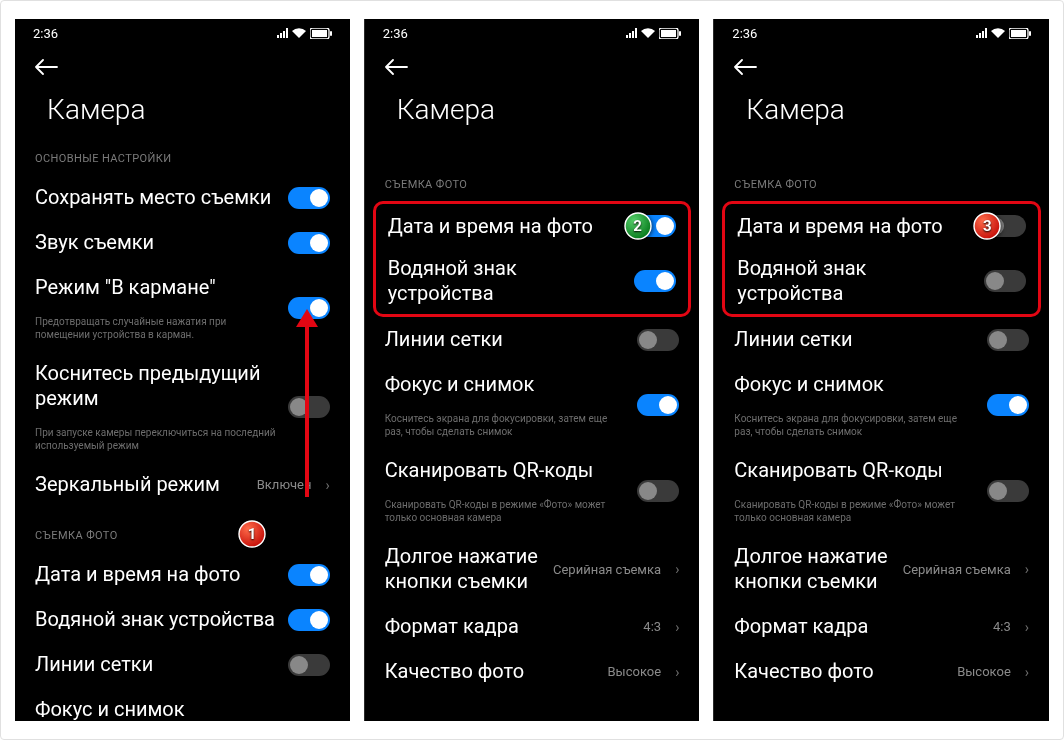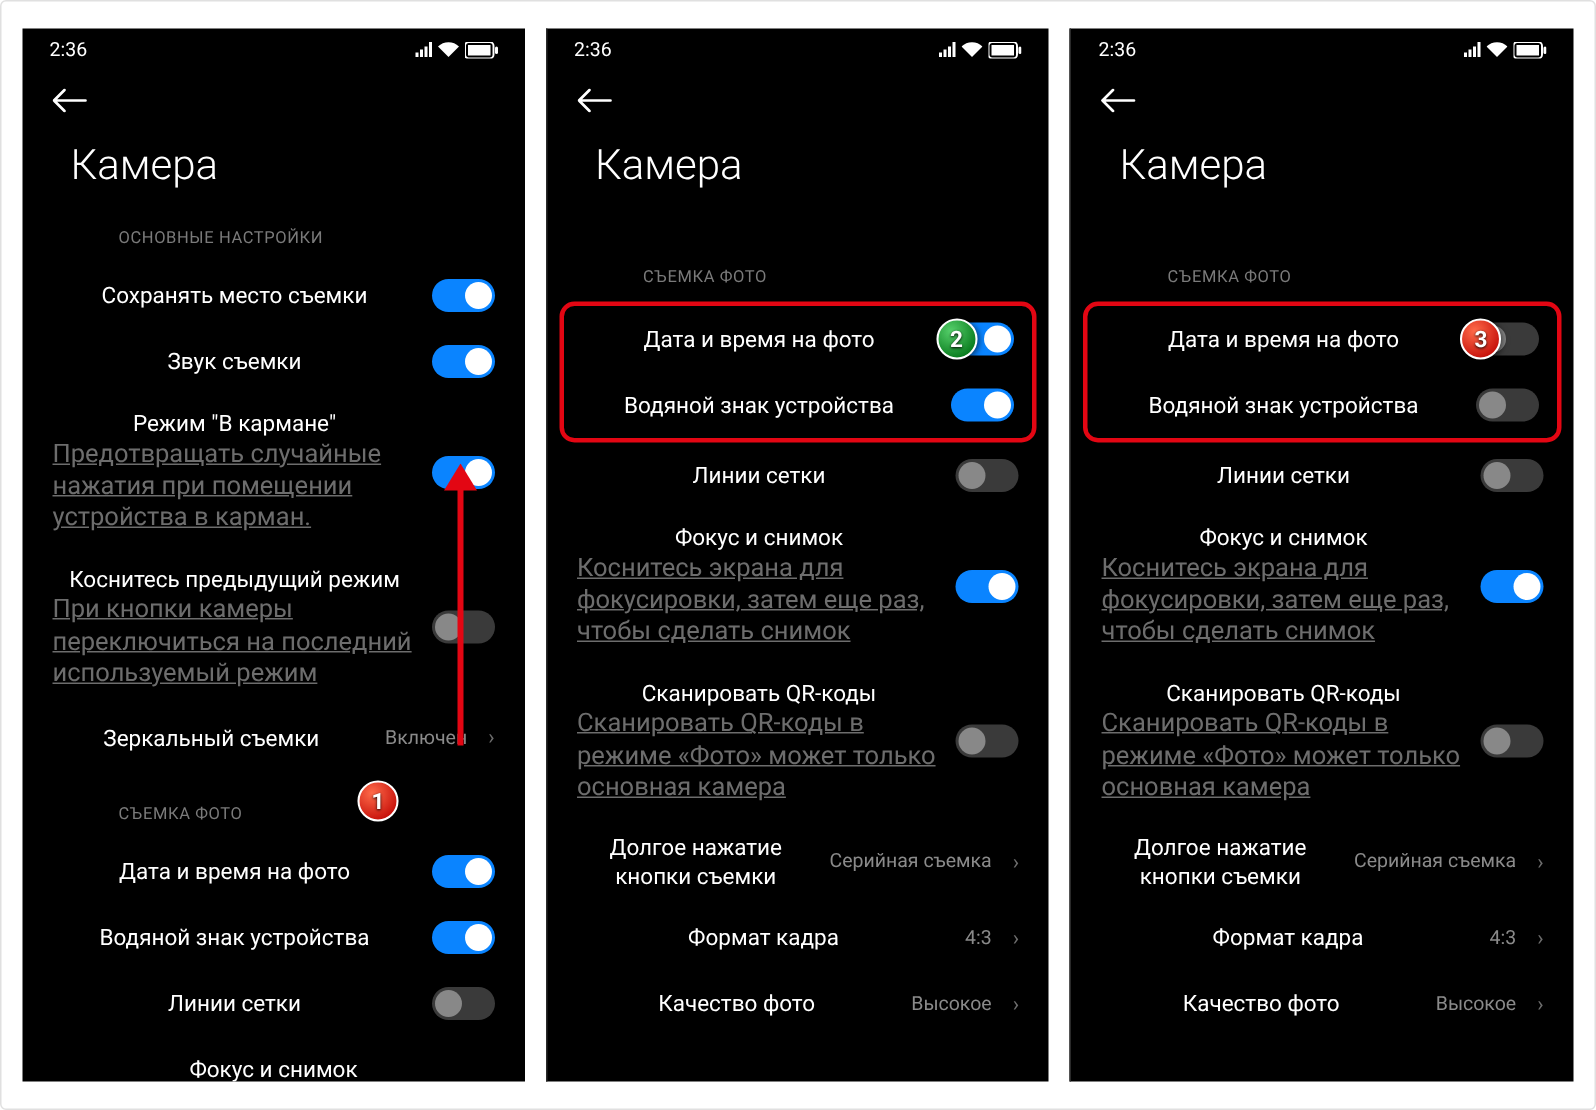--- a/index.html
+++ b/index.html
@@ -51,33 +51,32 @@
     font-size: 28px;
     font-weight: 300;
     padding: 14px 20px 22px 20px;
     margin-left: 12px;
   }
   .section-header {
     font-size: 11px;
     color: #7a7a7a;
     letter-spacing: .4px;
     padding: 4px 20px 10px 20px;
-    margin-left: 44px;
   }
   .row {
     display: flex;
     align-items: center;
     padding: 10px 20px 10px 20px;
     gap: 10px;
     min-height: 44px;
   }
   .row.tight { padding-top:8px; padding-bottom:8px; }
   .row .txt { flex: 1; min-width:0; }
-  .row .label { font-size: 15px; color:#fff; line-height:1.25;text-align:center; }
-  .row .sub { font-size: 17px; color: #6d6d6d; margin-top:1px; line-height:1.25;text-decoration:underline; }
+  .row .label { font-size: 20px; color:#fff; line-height:1.25; }
+  .row .sub { font-size: 10px; color: #6d6d6d; margin-top:16px; line-height:1.25; }
   .row .value { font-size: 13px; color: #8a8a8a; }
   .toggle {
     width: 42px; height: 22px; border-radius: 11px; position:relative; flex-shrink:0;
   }
   .toggle .knob {
     position:absolute; top:2px; width:18px; height:18px; border-radius:50%; background:#fff;
     transition:none;
   }
   .toggle.on { background:#0a84ff; }
   .toggle.on .knob { right:2px; }
@@ -171,29 +170,29 @@
         <div class="label">Режим "В кармане"</div>
         <div class="sub">Предотвращать случайные нажатия при помещении устройства в карман.</div>
       </div>
       <div class="toggle on">
           <div class="knob"></div>
         </div>
     </div>
     <div class="row">
       <div class="txt">
         <div class="label">Коснитесь предыдущий режим</div>
-        <div class="sub">При кнопки камеры переключиться на последний используемый режим</div>
-      </div>
-      <div class="toggle off">
-          <div class="knob"></div>
-        </div>
-    </div>
-    <div class="row">
-      <div class="txt">
-          <div class="label">Зеркальный съемки</div>
+        <div class="sub">При запуске камеры переключиться на последний используемый режим</div>
+      </div>
+      <div class="toggle off">
+          <div class="knob"></div>
+        </div>
+    </div>
+    <div class="row">
+      <div class="txt">
+          <div class="label">Зеркальный режим</div>
         </div>
       <span class="value">Включен</span>
       <span class="chevron">›</span>
     </div>
 
     <div style="height:18px"></div>
     <div class="section-header">СЪЕМКА ФОТО</div>
 
     <div class="row">
       <div class="txt">

